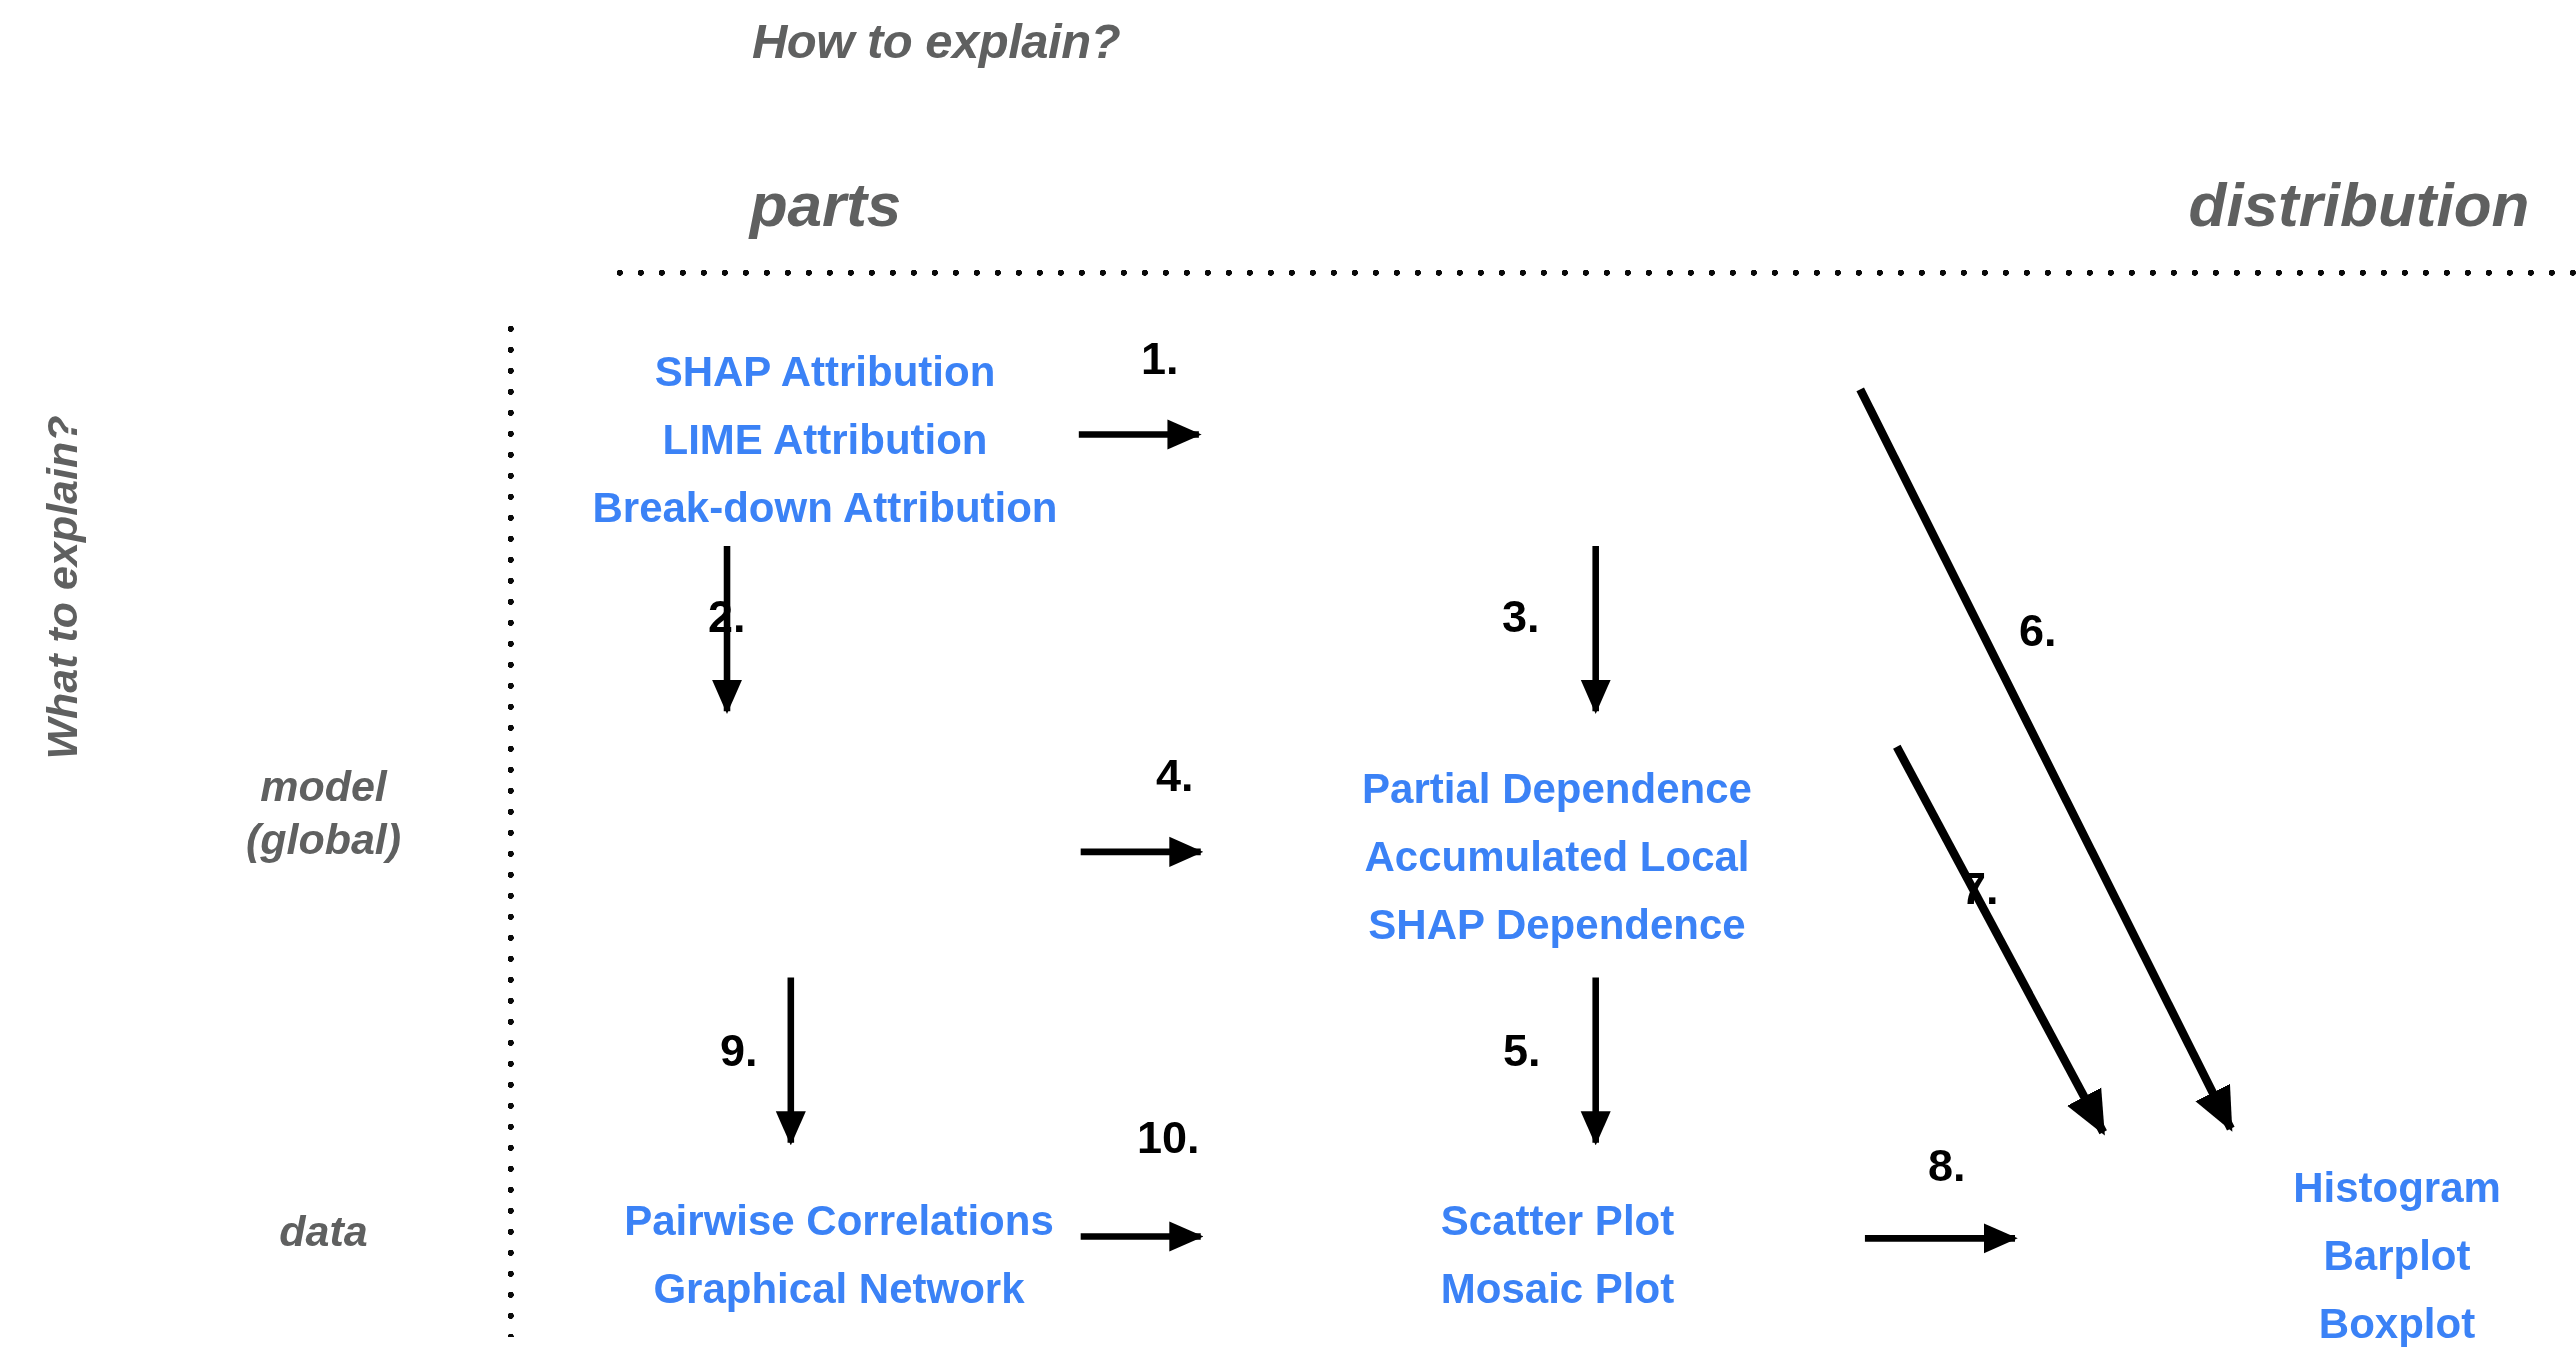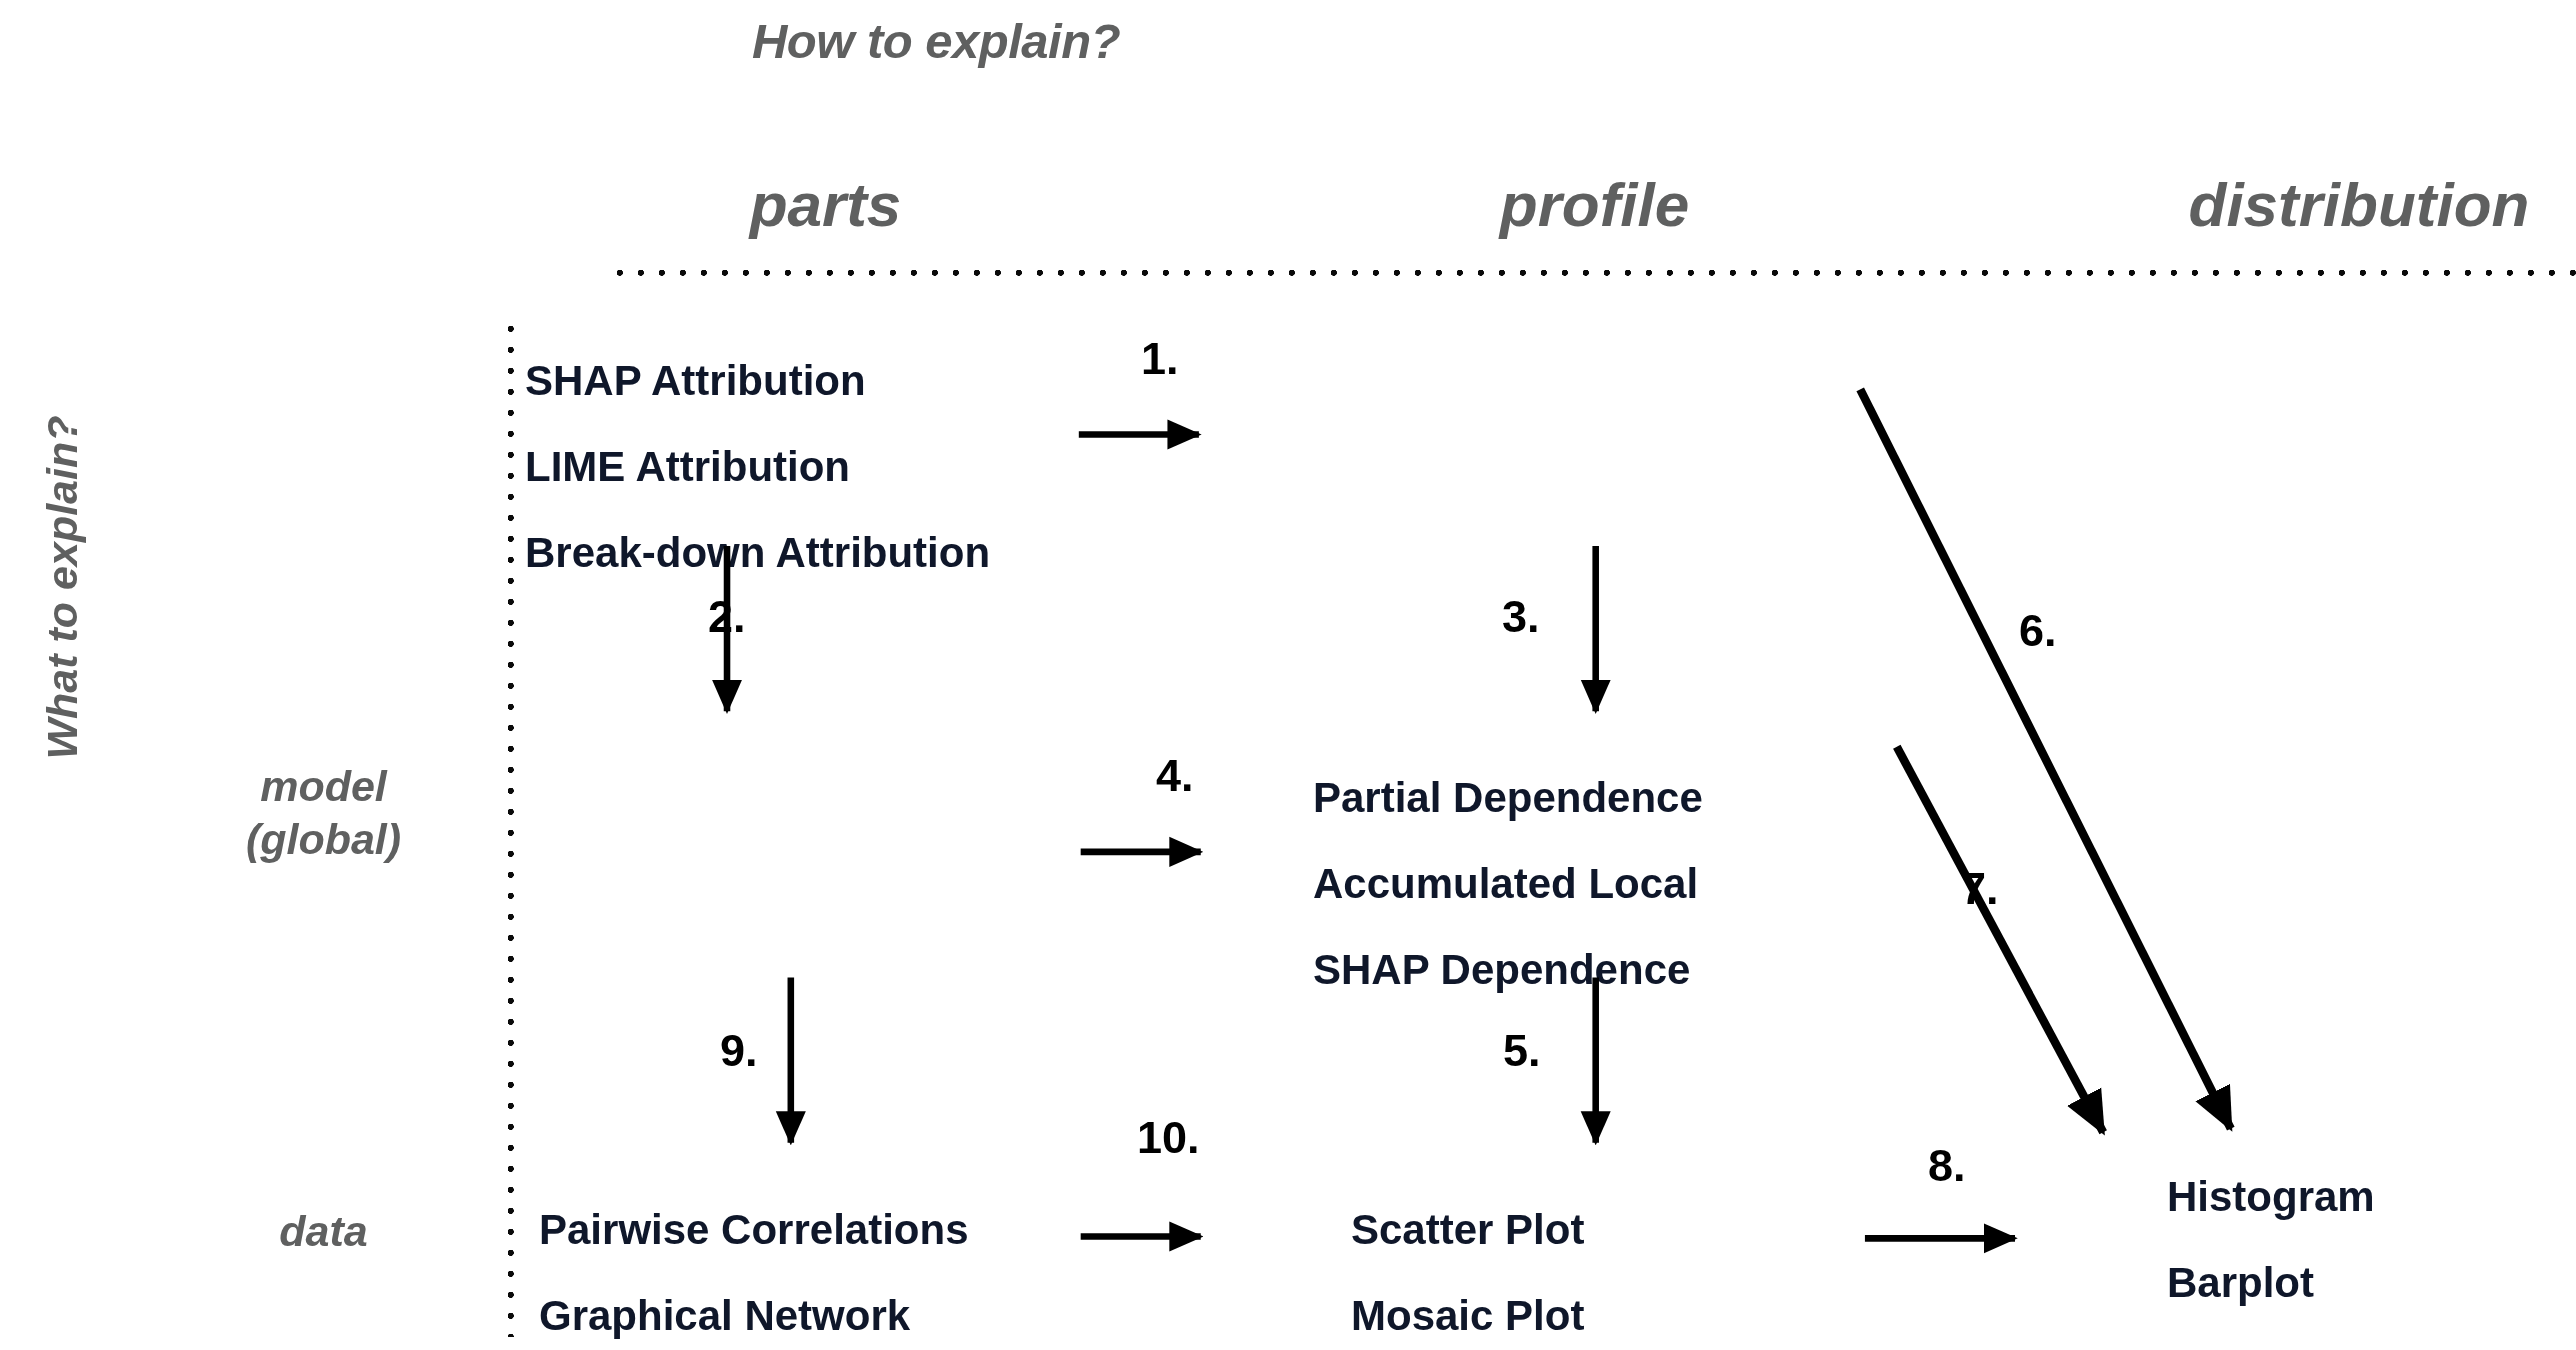--- a/index.html
+++ b/index.html
@@ -82,25 +82,25 @@
   #vdots {
     left: 508px; top: 326px;
     width: 11.3px; height: 1011px;
     background-image: radial-gradient(circle at 2.8px 2.8px, #0a0a0a 2.9px, rgba(0,0,0,0) 3.4px);
     background-size: 11.3px 21px;
     background-repeat: repeat-y;
   }
 
   
   .cell {
-    color: #0f172a;
+    color: #3b82f6;
     font-weight: bold;
     font-size: 42px;
-    line-height: 86px;
-    text-align: left;
+    line-height: 68px;
+    text-align: center;
     white-space: nowrap;
   }
   #cell-parts-instance   { left: 525px;  top: 338px;  width: 600px; }
   #cell-profile-instance { left: 1313px; top: 403px;  width: 488px; }
   #cell-parts-model      { left: 525px;  top: 755px;  width: 600px; }
   #cell-profile-model    { left: 1313px; top: 755px;  width: 488px; }
   #cell-parts-data       { left: 539px;  top: 1187px; width: 600px; }
   #cell-profile-data     { left: 1351px; top: 1187px; width: 413px; }
   #cell-distribution     { left: 2167px; top: 1154px; width: 460px; }
 
@@ -132,21 +132,20 @@
 </head>
 <body>
 
 <div id="canvas">
 
   <div class="abs axis-title" id="how-to-explain">How to explain?</div>
 
   <div class="abs axis-title" id="what-to-explain">What to explain?</div>
 
   <div class="abs col-header" id="col-parts">parts</div>
-  <div class="abs col-header" id="col-profile">profile</div>
   <div class="abs col-header" id="col-distribution">distribution</div>
 
   <div class="abs" id="hdots"></div>
   <div class="abs" id="vdots"></div>
 
   <div class="abs row-label" id="row-model">model<br>(global)</div>
   <div class="abs row-label" id="row-data">data</div>
 
   <div class="abs cell" id="cell-parts-instance">SHAP Attribution<br>LIME Attribution<br>Break-down Attribution</div>
 

